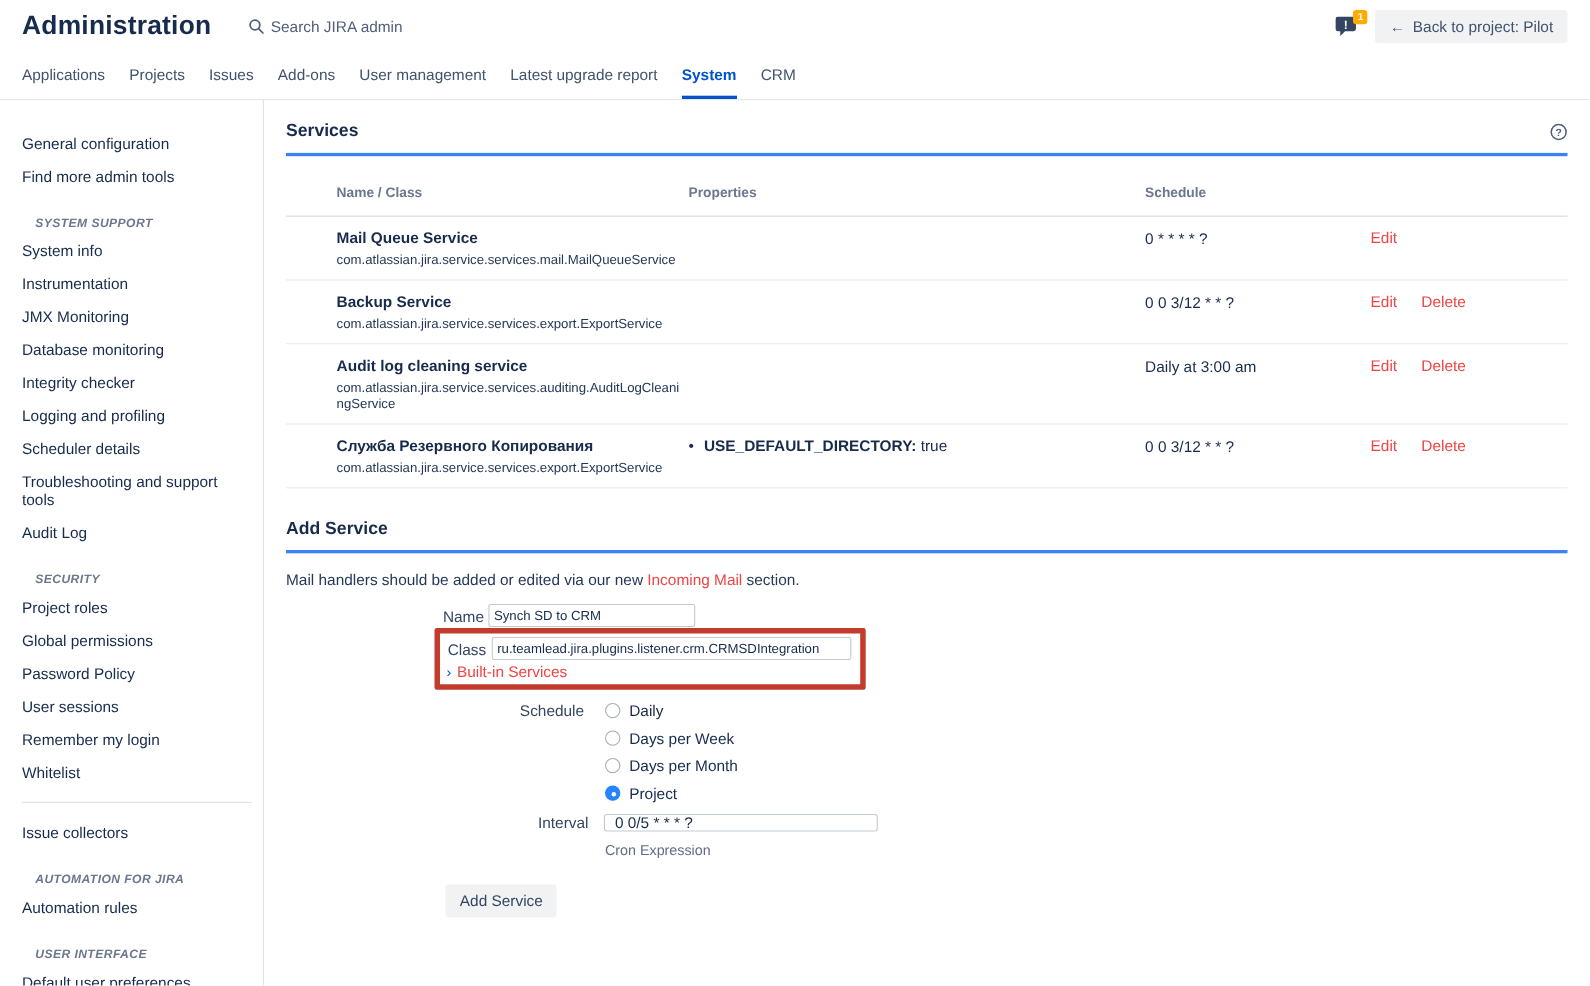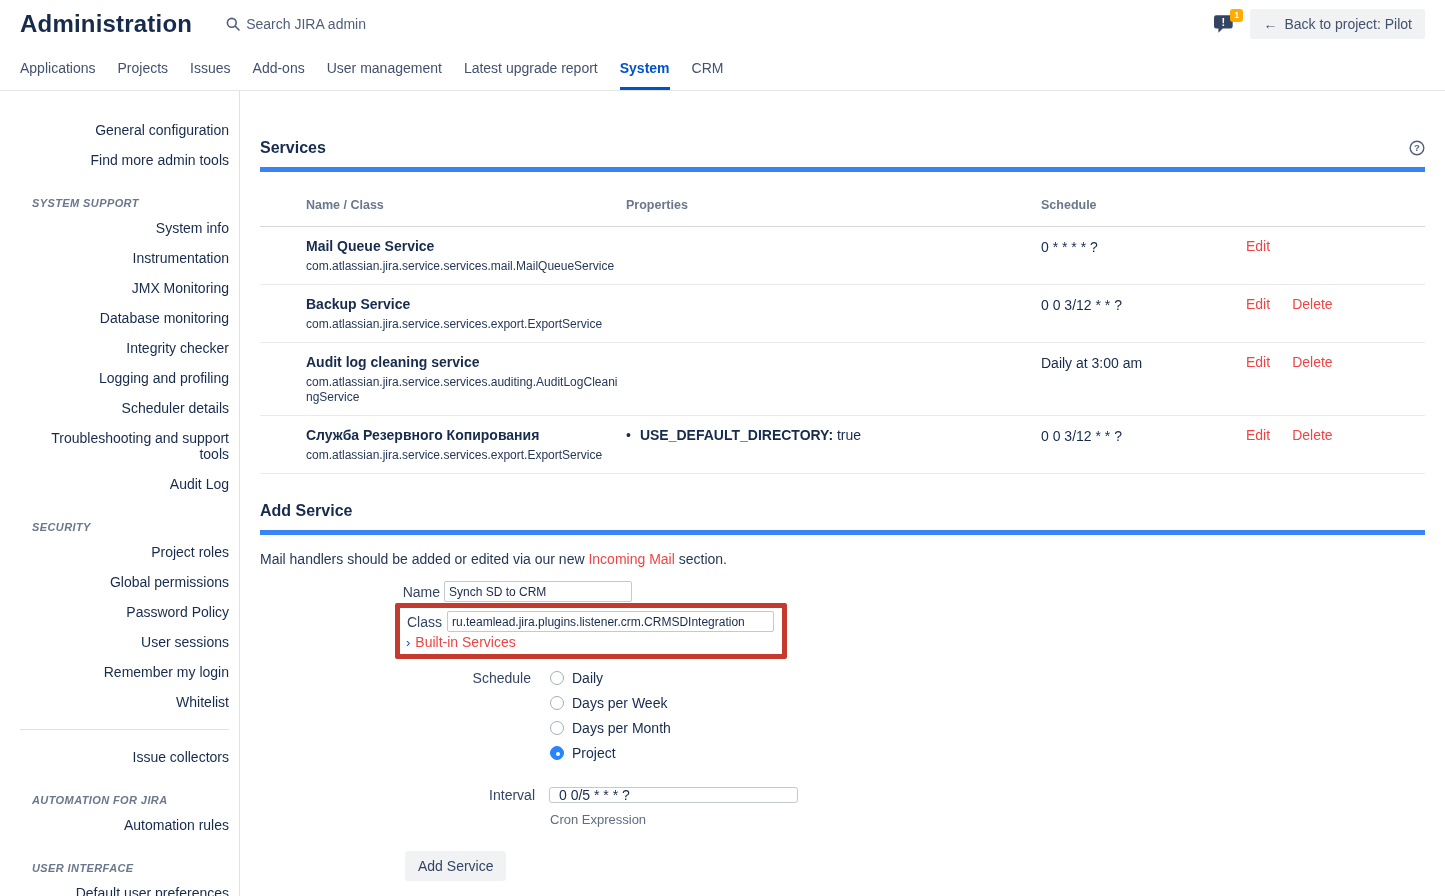--- a/index.html
+++ b/index.html
@@ -1,18 +1,18 @@
 <!DOCTYPE html>
 <html><head>
 <meta charset="utf-8">
 <style>
   * { margin:0; padding:0; box-sizing:border-box; }
   html,body { width:1445px; height:896px; overflow:hidden; background:#fff;
     font-family:"Liberation Sans","DejaVu Sans",sans-serif; color:#172b4d; }
-  a { text-decoration:none; cursor:pointer;text-align:right; }
+  a { text-decoration:none; cursor:pointer; }
 
   
   .top { display:flex; align-items:center; height:44px; padding:4px 20px 0 20px; }
   .page-title { font-size:24px; font-weight:bold; color:#172b4d; letter-spacing:.2px; }
   .search { display:flex; align-items:center; margin-left:34px; gap:6px; }
   .search input { border:none; outline:none; font-size:14px; width:220px;
     font-family:inherit; color:#42526e; background:transparent; }
   .search input::placeholder { color:#505f79; opacity:1; }
   .top-right { margin-left:auto; display:flex; align-items:center; gap:14px; }
   .notif { position:relative; width:22px; height:20px; cursor:pointer; }
@@ -32,21 +32,21 @@
   .layout { display:flex; height:808px; }
   .sidebar { width:240px; border-right:1px solid #dfe1e6; padding:24px 10px 0 20px; flex:none; }
   .side-item { display:block; font-size:14px; line-height:16px; padding:7px 0; color:#172b4d; }
   .side-heading { font-size:11px; font-weight:bold; color:#6b778c; letter-spacing:.4px;
     margin:22px 0 4px 12px;font-style:italic; }
   .side-divider { border-top:1px solid #dfe1e6; margin:12px 0; }
   .main { flex:1; padding:20px 20px 0 20px; }
 
   
   .sec-head { display:flex; align-items:center; justify-content:space-between;
-    padding-bottom:10px; border-bottom:5px solid #3b82f6;margin-top:28px; }
+    padding-bottom:10px; border-bottom:3px solid #3b82f6; }
   .sec-title { font-size:16px; font-weight:bold; color:#172b4d; }
   .help { cursor:pointer; display:flex; }
 
   .tbl-head, .t-row { display:grid; grid-template-columns:320px 415px 205px 1fr;
     padding-left:46px; }
   .tbl-head { padding-top:26px; padding-bottom:14px; border-bottom:1px solid #d4d9e0; }
   .col-h { font-size:12.5px; font-weight:bold; color:#6b778c; }
   .t-row { padding-top:11px; padding-bottom:10px; border-bottom:1px solid #e8eaee; }
   .svc-name { font-size:14px; font-weight:bold; color:#172b4d; line-height:17px; }
   .svc-class { font-size:12px; color:#253858; line-height:15px; margin-top:4px;
@@ -78,21 +78,21 @@
   .radio-row { height:24px; margin-top:1px; }
   .radio-row.first { margin-top:7px; }
   .lbl-sched { width:271px; }
   .radio { display:inline-block; flex:none; width:14px; height:14px; border-radius:50%;
     border:1px solid #a5adba; background:#fff; margin-left:19px; position:relative;
     cursor:pointer; }
   .radio.checked { border-color:#2684ff; background:#2684ff; }
   .radio.checked::after { content:""; position:absolute; left:5px; top:5px; width:4px;
     height:4px; border-radius:50%; background:#fff; }
   .radio-lbl { margin-left:8px; color:#172b4d; }
-  .interval-row { margin-top:22px; }
+  .interval-row { margin-top:7px; }
   .lbl-interval { width:275px; }
   .interval-input { margin-left:14px; width:249px; height:16px; font-size:14px;
     padding:4px 9px; border-radius:3px; }
   .cron-hint { margin-left:290px; margin-top:9px; font-size:13px; color:#5e6c84; }
   .add-btn { margin-left:145px; margin-top:24px; background:#f1f2f4; border:none;
     border-radius:3px; padding:7px 13px; font-size:14px; color:#344563; cursor:pointer;
     font-family:inherit; }
 </style>
 </head>
 <body>

